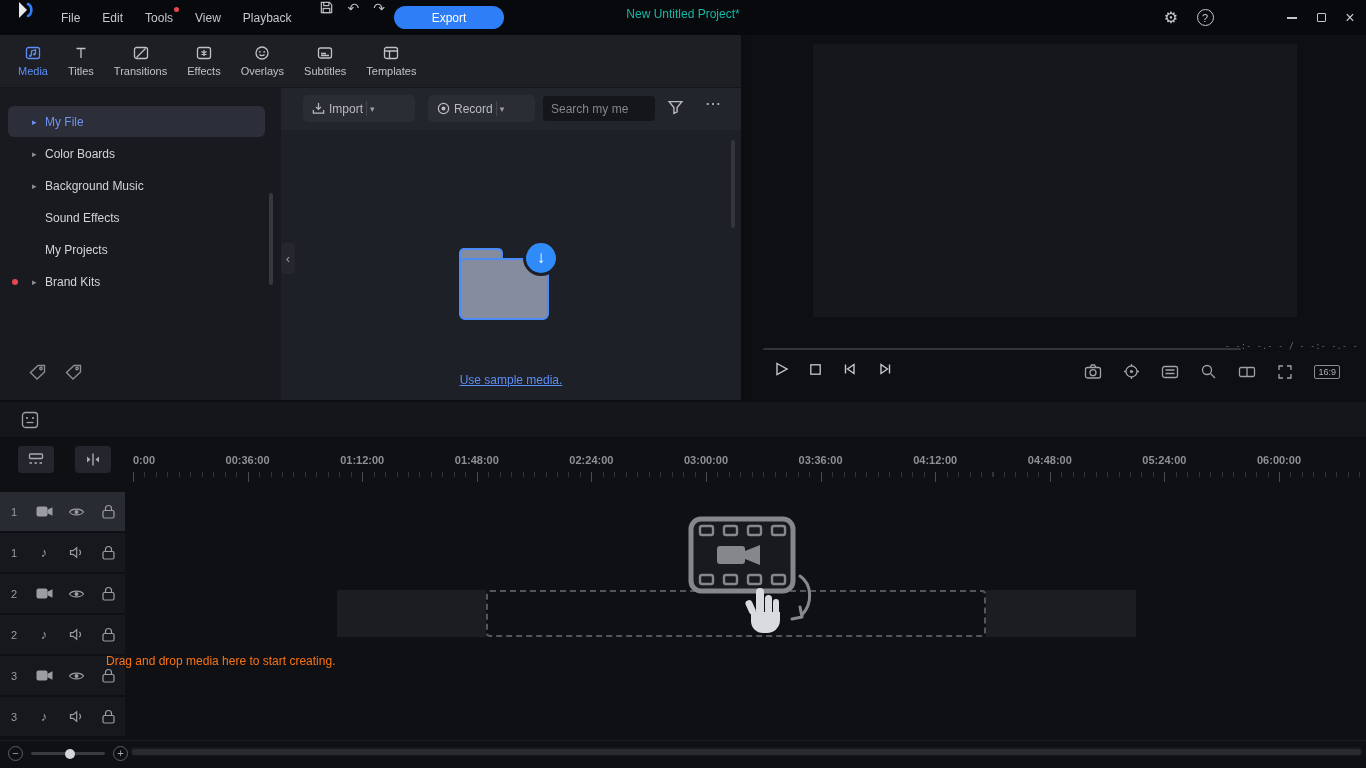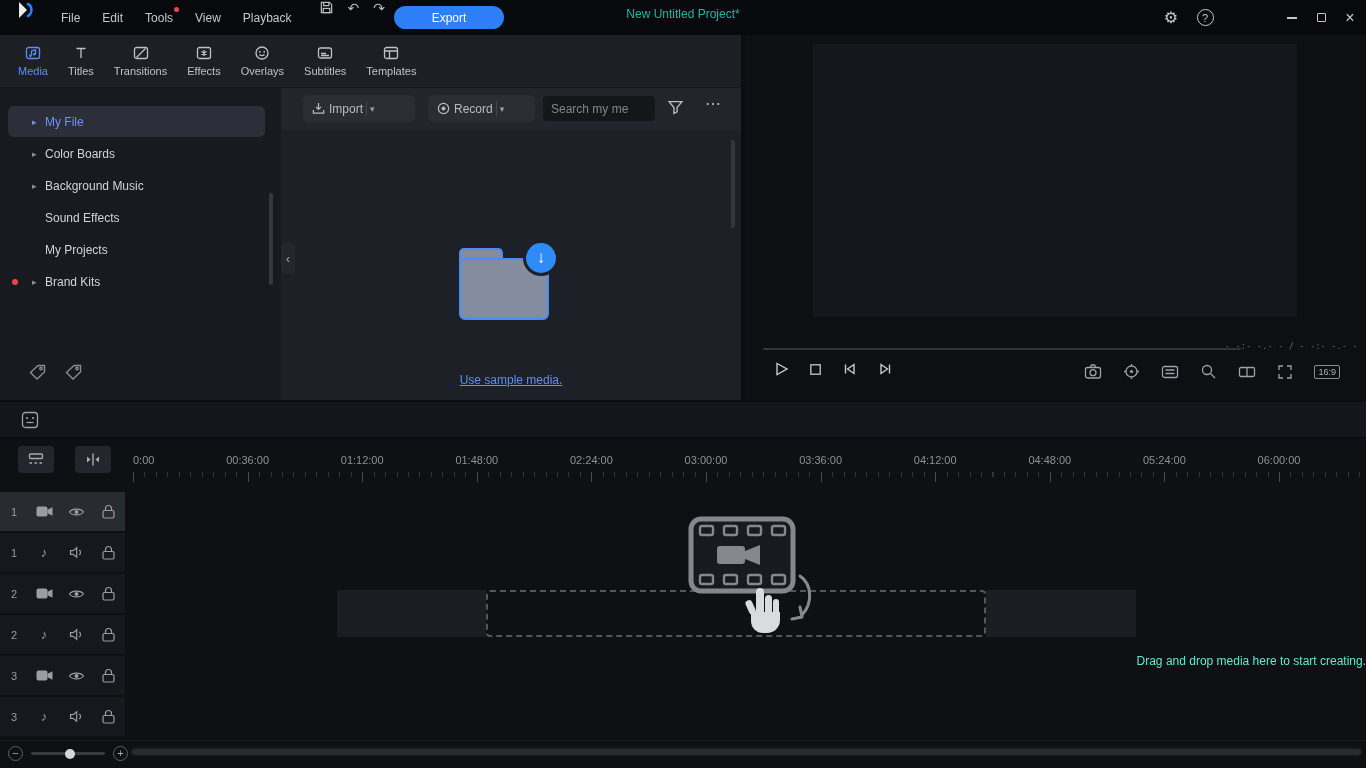--- a/index.html
+++ b/index.html
@@ -71,39 +71,39 @@
   .preview-tools{position:absolute;right:26px;top:328px;display:flex;gap:21px;align-items:center}
   .ratio-box{border:1px solid #8a8c92;border-radius:2px;font-size:9px;color:#aeb0b5;padding:1px 3px}
 
   
   .timeline{position:absolute;top:402px;left:0;width:1366px;height:366px;background:#0f1014}
   .tl-toolbar{position:absolute;top:0;left:0;width:100%;height:36px;background:#15161b;border-bottom:1px solid #0a0b0e}
   .tl-tb-btn{position:absolute;left:16px;top:4px;width:28px;height:28px;border-radius:4px;display:flex;align-items:center;justify-content:center}
   .tl-btn{position:absolute;top:44px;width:36px;height:27px;background:#25262d;border-radius:4px;display:flex;align-items:center;justify-content:center}
   .b1-pos{left:18px}.b2-pos{left:75px}
   .ruler{position:absolute;left:130px;right:0;top:52px;height:16px}
-  .ruler-label{position:absolute;top:0;font-size:11px;font-weight:normal;color:#8e9096;transform:translateX(-50%);white-space:nowrap}
+  .ruler-label{position:absolute;top:0;font-size:11px;font-weight:bold;color:#8e9096;transform:translateX(-50%);white-space:nowrap}
   .ruler-label.first{transform:none}
   .ruler-ticks{position:absolute;left:133px;right:0;top:70px;height:10px;
     background-image:repeating-linear-gradient(90deg,#4a4b52 0 1px,transparent 1px 114.6px),
                      repeating-linear-gradient(90deg,#33343a 0 1px,transparent 1px 11.46px);
     background-size:100% 10px,100% 5px;background-repeat:repeat-x}
   .tracks{position:absolute;left:0;top:90px;width:125px}
   .track-row{height:39px;margin-bottom:2px;background:#17181d;display:flex;align-items:center}
   .track-row.active{background:#292b32}
   .track-num{width:28px;text-align:center;color:#9b9da3;font-size:11px}
   .t-icon{width:32px;display:flex;justify-content:center;align-items:center}
   .note-glyph{font-size:13px;color:#9b9da3}
 
   .strip-l{position:absolute;left:337px;top:188px;width:149px;height:47px;background:#1b1d22}
   .strip-r{position:absolute;left:986px;top:188px;width:150px;height:47px;background:#1b1d22}
   .drop-dash{position:absolute;left:486px;top:188px;width:500px;height:47px;border:2px dashed #55565d;border-radius:4px}
   .film-illus{position:absolute;left:687px;top:113px}
   .hand-illus{position:absolute;left:738px;top:170px}
-  .tl-hint{position:absolute;left:106px;right:0;top:252px;text-align:right;color:#5eead4}
+  .tl-hint{position:absolute;left:106px;right:0;top:252px;text-align:left;color:#f97316}
 
   .tl-sep{position:absolute;left:0;right:0;top:338px;height:1px;background:#1c1d22}
   .zoom-ctl{position:absolute;left:8px;top:344px;display:flex;align-items:center;gap:8px}
   .zc-btn{width:15px;height:15px;border:1px solid #5c5d63;border-radius:50%;color:#a9abb0;font-size:11px;line-height:1;display:flex;align-items:center;justify-content:center}
   .z-track{width:74px;height:3px;background:#3a3b41;border-radius:2px;position:relative}
   .z-thumb{position:absolute;left:34px;top:-3.5px;width:10px;height:10px;border-radius:50%;background:#d4d5d8}
   .h-scroll{position:absolute;left:130px;right:3px;top:345px;height:9px;background:#16171b;border-radius:5px}
   .h-thumb{position:absolute;left:2px;right:2px;top:1.5px;height:6px;background:#2a2b31;border-radius:3px}
 </style>
 </head>

